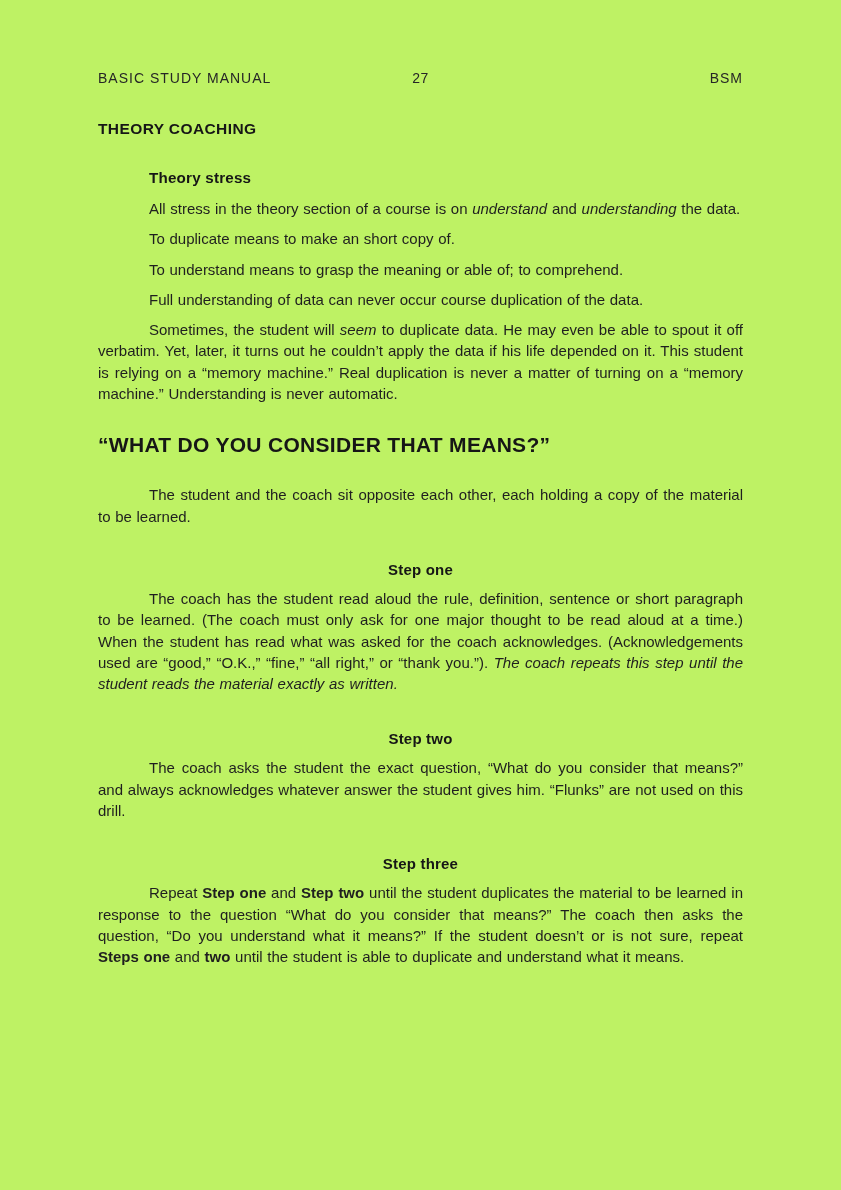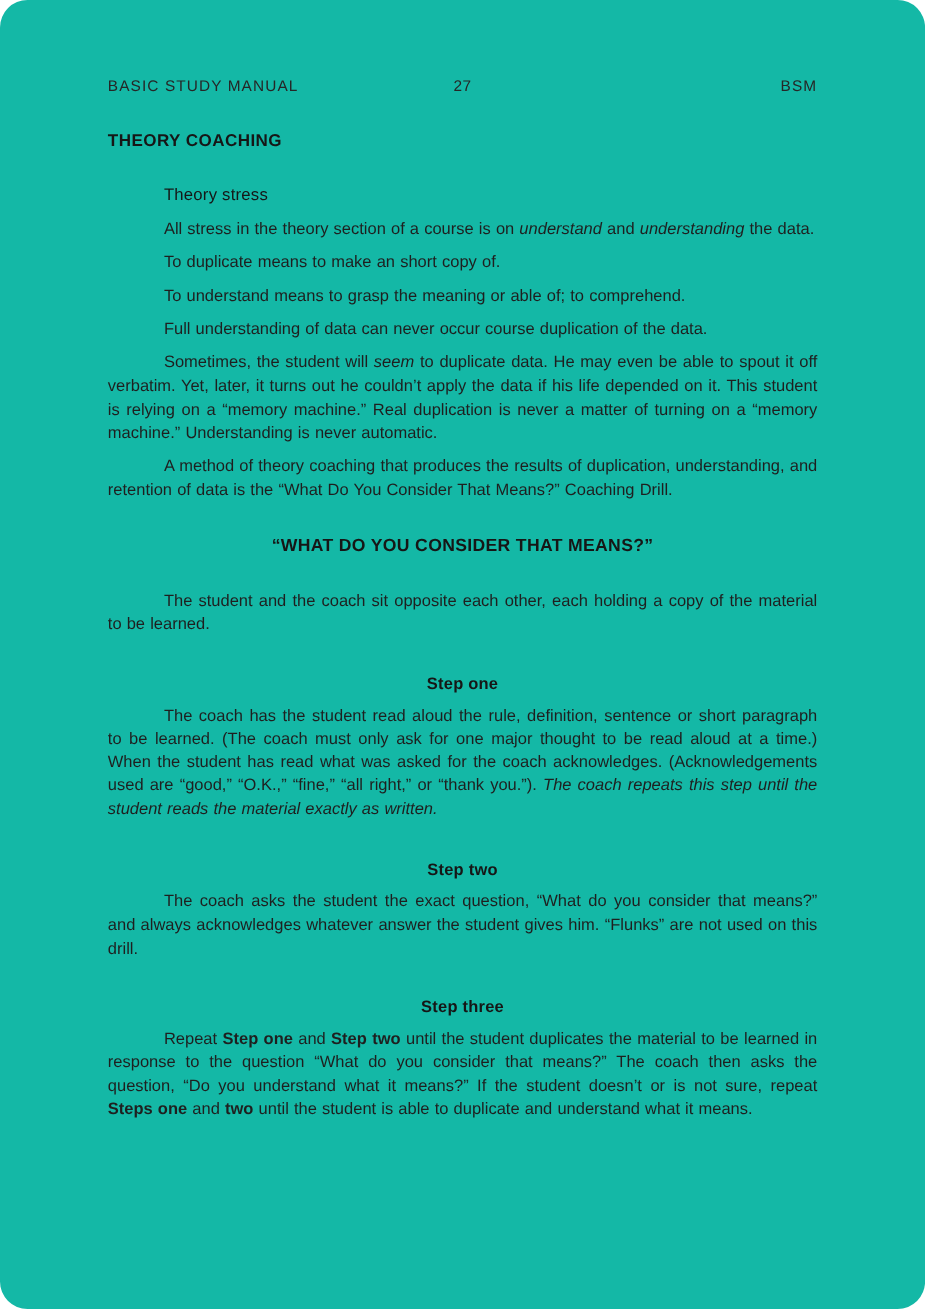--- a/index.html
+++ b/index.html
@@ -4,27 +4,26 @@
 <style>
   html, body {
     margin: 0;
     padding: 0;
     background: #ffffff;
   }
   .page {
     position: relative;
     width: 841px;
     height: 1190px;
-    background: #14b8a6;
+    background: #bef264;
     box-sizing: border-box;
     padding: 69px 98px 0 98px;
     font-family: "Liberation Sans", "DejaVu Sans", sans-serif;
     color: #1f1f1f;
     overflow: hidden;
-    border-radius: 25px;
   }
   .running-header {
     display: grid;
     grid-template-columns: 1fr auto 1fr;
     align-items: baseline;
     font-size: 14px;
     line-height: 18px;
     letter-spacing: 1px;
     color: #262626;
   }
@@ -37,29 +36,29 @@
     font-size: 15.5px;
     font-weight: bold;
     line-height: 19px;
     letter-spacing: 0.4px;
     color: #161616;
   }
   .sub-heading {
     margin: 30px 0 0 0;
     padding-left: 51px;
     font-size: 15.2px;
-    font-weight: normal;
+    font-weight: bold;
     line-height: 19px;
     letter-spacing: 0.2px;
     color: #161616;
   }
   .center-heading {
     margin: 31px 0 0 0;
-    text-align: center;
-    font-size: 16px;
+    text-align: left;
+    font-size: 21px;
     font-weight: bold;
     line-height: 19px;
     letter-spacing: 0.3px;
     color: #161616;
   }
   .step-heading {
     margin: 33px 0 0 0;
     text-align: center;
     font-size: 15px;
     font-weight: bold;
@@ -97,21 +96,20 @@
 
   <div class="chapter-title">THEORY COACHING</div>
 
   <div class="sub-heading">Theory stress</div>
 
   <p class="body-para p-first"><span>All stress in the theory section of a course is on </span><span class="it">understand</span><span> and </span><span class="it">understanding</span><span> the data.</span></p>
   <p class="body-para"><span>To duplicate means to make an short copy of.</span></p>
   <p class="body-para"><span>To understand means to grasp the meaning or able of; to comprehend.</span></p>
   <p class="body-para"><span>Full understanding of data can never occur course duplication of the data.</span></p>
   <p class="body-para"><span>Sometimes, the student will </span><span class="it">seem</span><span> to duplicate data. He may even be able to spout it off verbatim. Yet, later, it turns out he couldn’t apply the data if his life de­pended on it. This student is relying on a “memory machine.” Real duplication is never a matter of turning on a “memory machine.” Understanding is never automatic.</span></p>
-  <p class="body-para"><span>A method of theory coaching that produces the results of duplication, under­standing, and retention of data is the “What Do You Consider That Means?” Coach­ing Drill.</span></p>
 
   <div class="center-heading">“WHAT DO YOU CONSIDER THAT MEANS?”</div>
 
   <p class="body-para after-heading"><span>The student and the coach sit opposite each other, each holding a copy of the material to be learned.</span></p>
 
   <div class="step-heading">Step one</div>
   <p class="body-para"><span>The coach has the student read aloud the rule, definition, sentence or short paragraph to be learned. (The coach must only ask for one major thought to be read aloud at a time.) When the student has read what was asked for the coach acknowl­edges. (Acknowledgements used are “good,” “O.K.,” “fine,” “all right,” or “thank you.”). </span><span class="it">The coach repeats this step until the student reads the material exactly as written.</span></p>
 
   <div class="step-heading gap-lg">Step two</div>
   <p class="body-para"><span>The coach asks the student the exact question, “What do you consider that means?” and always acknowledges whatever answer the student gives him. “Flunks” are not used on this drill.</span></p>

